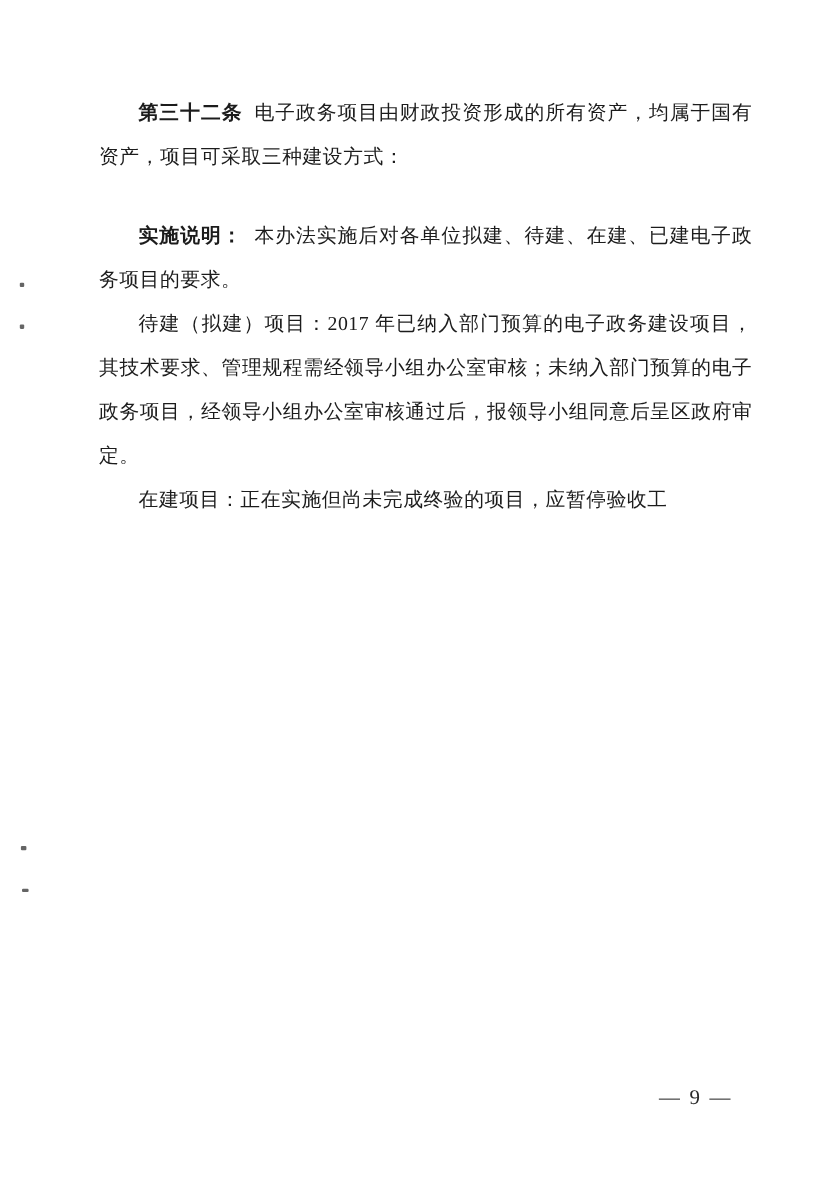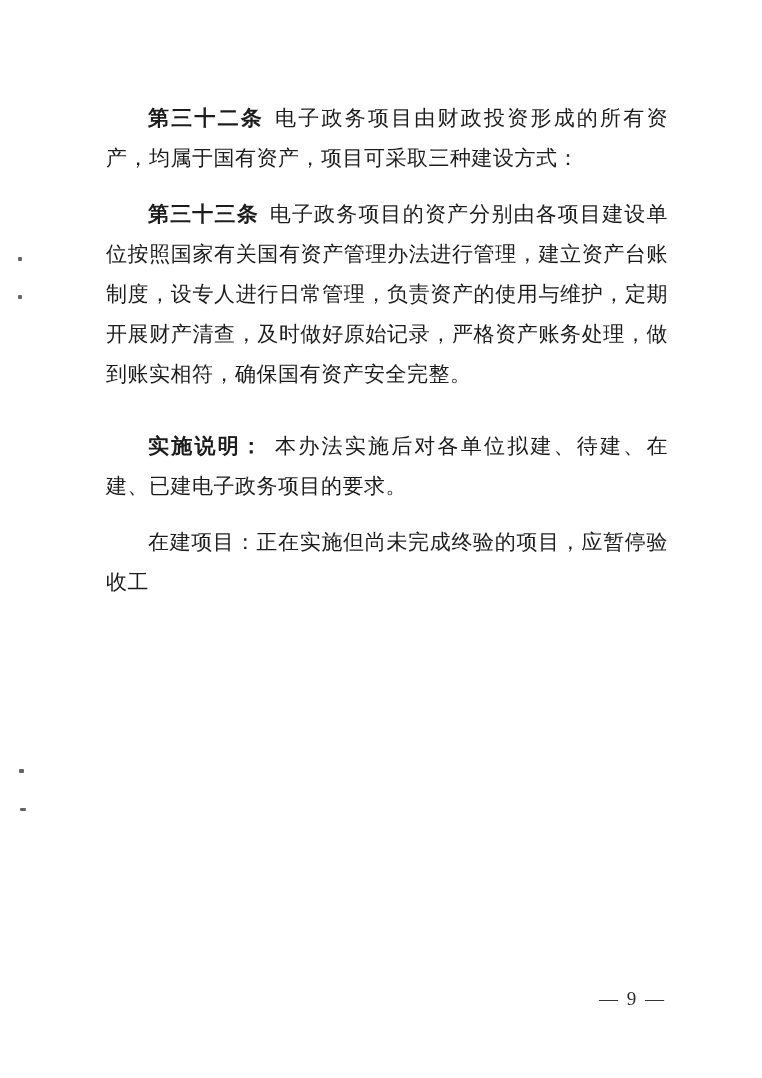--- a/index.html
+++ b/index.html
@@ -15,22 +15,22 @@
     font-family: "Liberation Serif", "DejaVu Serif", serif;
     color: #1c1c1c;
   }
   .content {
     position: absolute;
     top: 82px;
     left: 90px;
     width: 594px;
   }
   .para {
-    margin: 16px;
-    font-size: 21px;
+    margin: 0;
+    font-size: 18px;
     line-height: 40px;
     text-align: justify;
     text-indent: 2em;
     letter-spacing: 0.5px;
   }
   .para .lead {
     font-weight: bold;
     margin-right: 11px;
   }
   .para .lead:empty {
@@ -62,22 +62,22 @@
   .speck-1 { left: 18px; top: 257px; }
   .speck-2 { left: 18px; top: 295px; }
   .speck-3 { left: 19px; top: 769px; width: 5px; height: 4px; }
   .speck-4 { left: 20px; top: 808px; width: 6px; height: 3px; }
 </style>
 </head>
 <body>
 
 <div class="content">
   <p class="para"><b class="lead">第三十二条</b><span>电子政务项目由财政投资形成的所有资产，均属于国有资产，项目可采取三种建设方式：</span></p>
-  <p class="para"><b class="lead">第三十三条</b><span>电子政务项目的资产分别由各项目建设单位按照国家有关国有资产管理办法进行管理，建立资产台账制度，设专人进行日常管理，负责资产的使用与维护，定期开展财产清查，及时做好原始记录，严格资产账务处理，做到账实相符，确保国有资产安全完整。</span></p>
   <p class="para para-gap"><b class="lead">实施说明：</b><span>本办法实施后对各单位拟建、待建、在建、已建电子政务项目的要求。</span></p>
+  <p class="para"><span>待建（拟建）项目：2017 年已纳入部门预算的电子政务建设项目，其技术要求、管理规程需经领导小组办公室审核；未纳入部门预算的电子政务项目，经领导小组办公室审核通过后，报领导小组同意后呈区政府审定。</span></p>
   <p class="para"><span>在建项目：正在实施但尚未完成终验的项目，应暂停验收工</span></p>
 </div>
 
 <div class="page-number">— 9 —</div>
 
 <div class="speck speck-1"></div>
 <div class="speck speck-2"></div>
 <div class="speck speck-3"></div>
 <div class="speck speck-4"></div>
 

